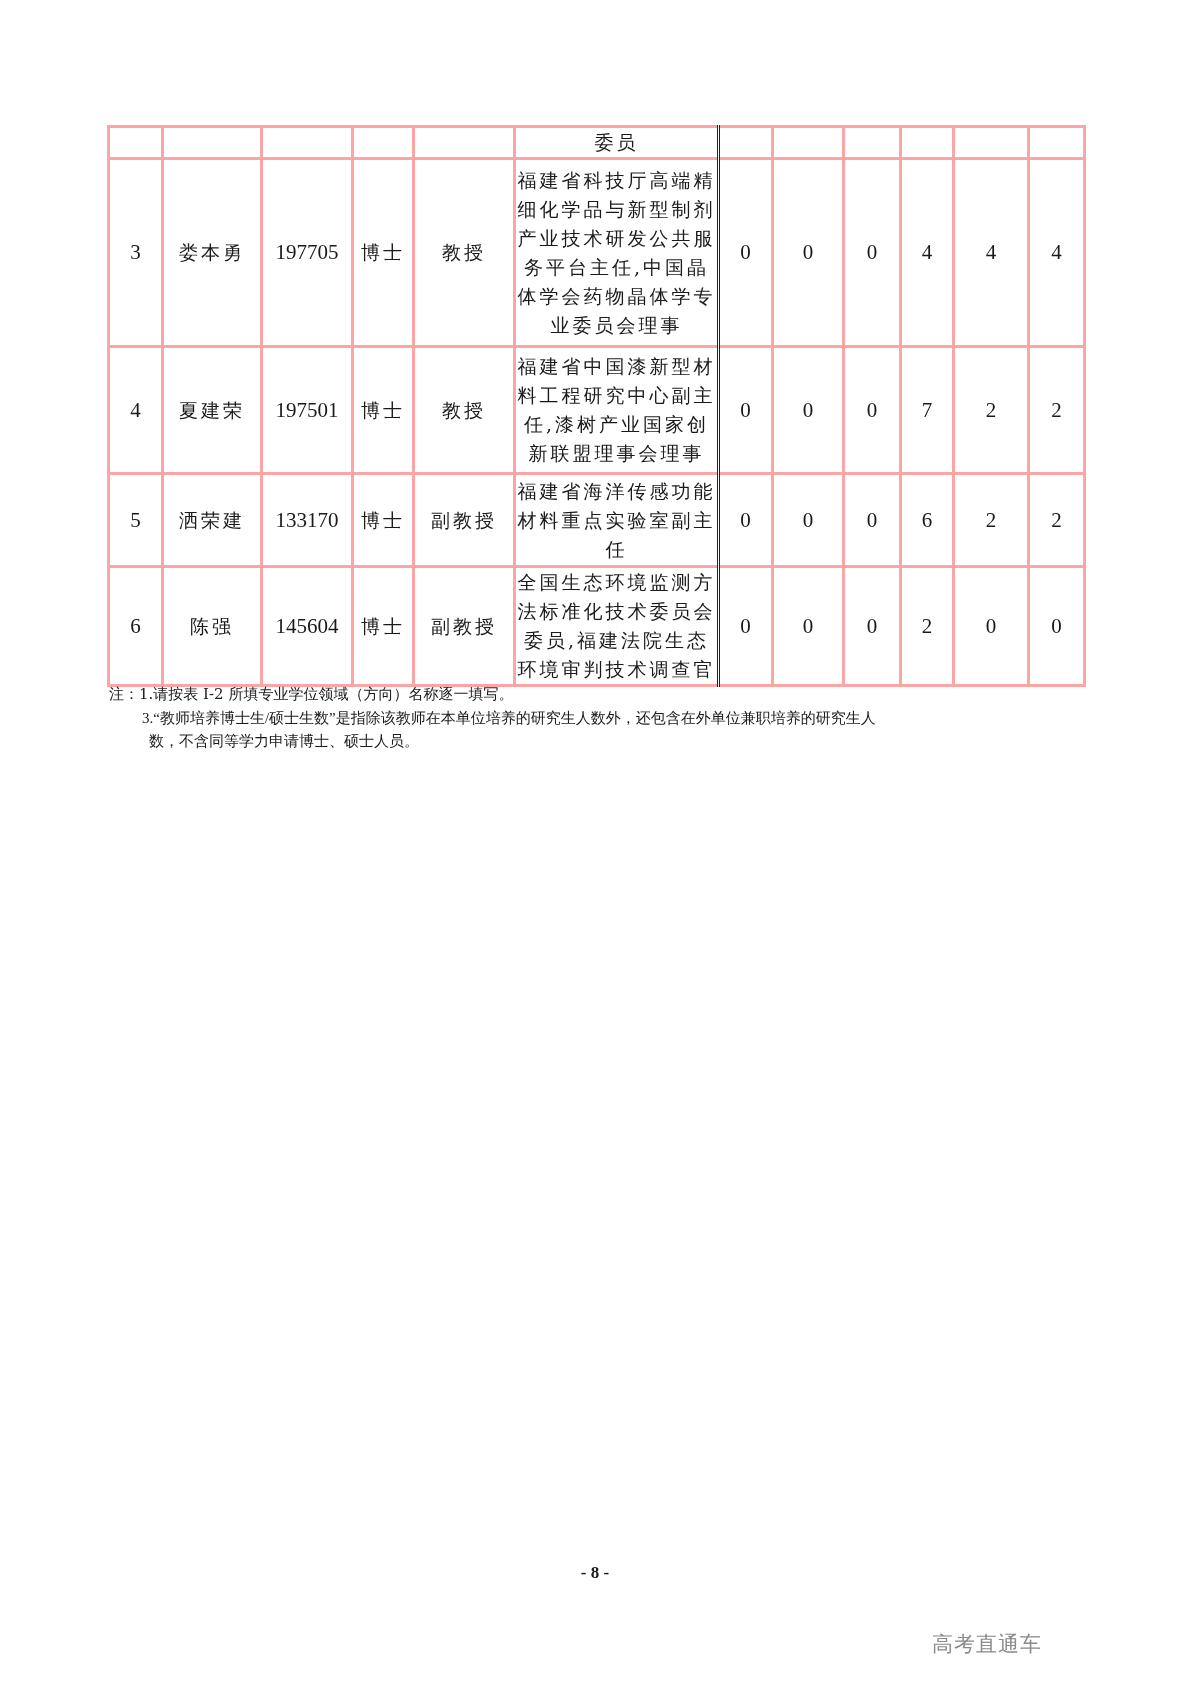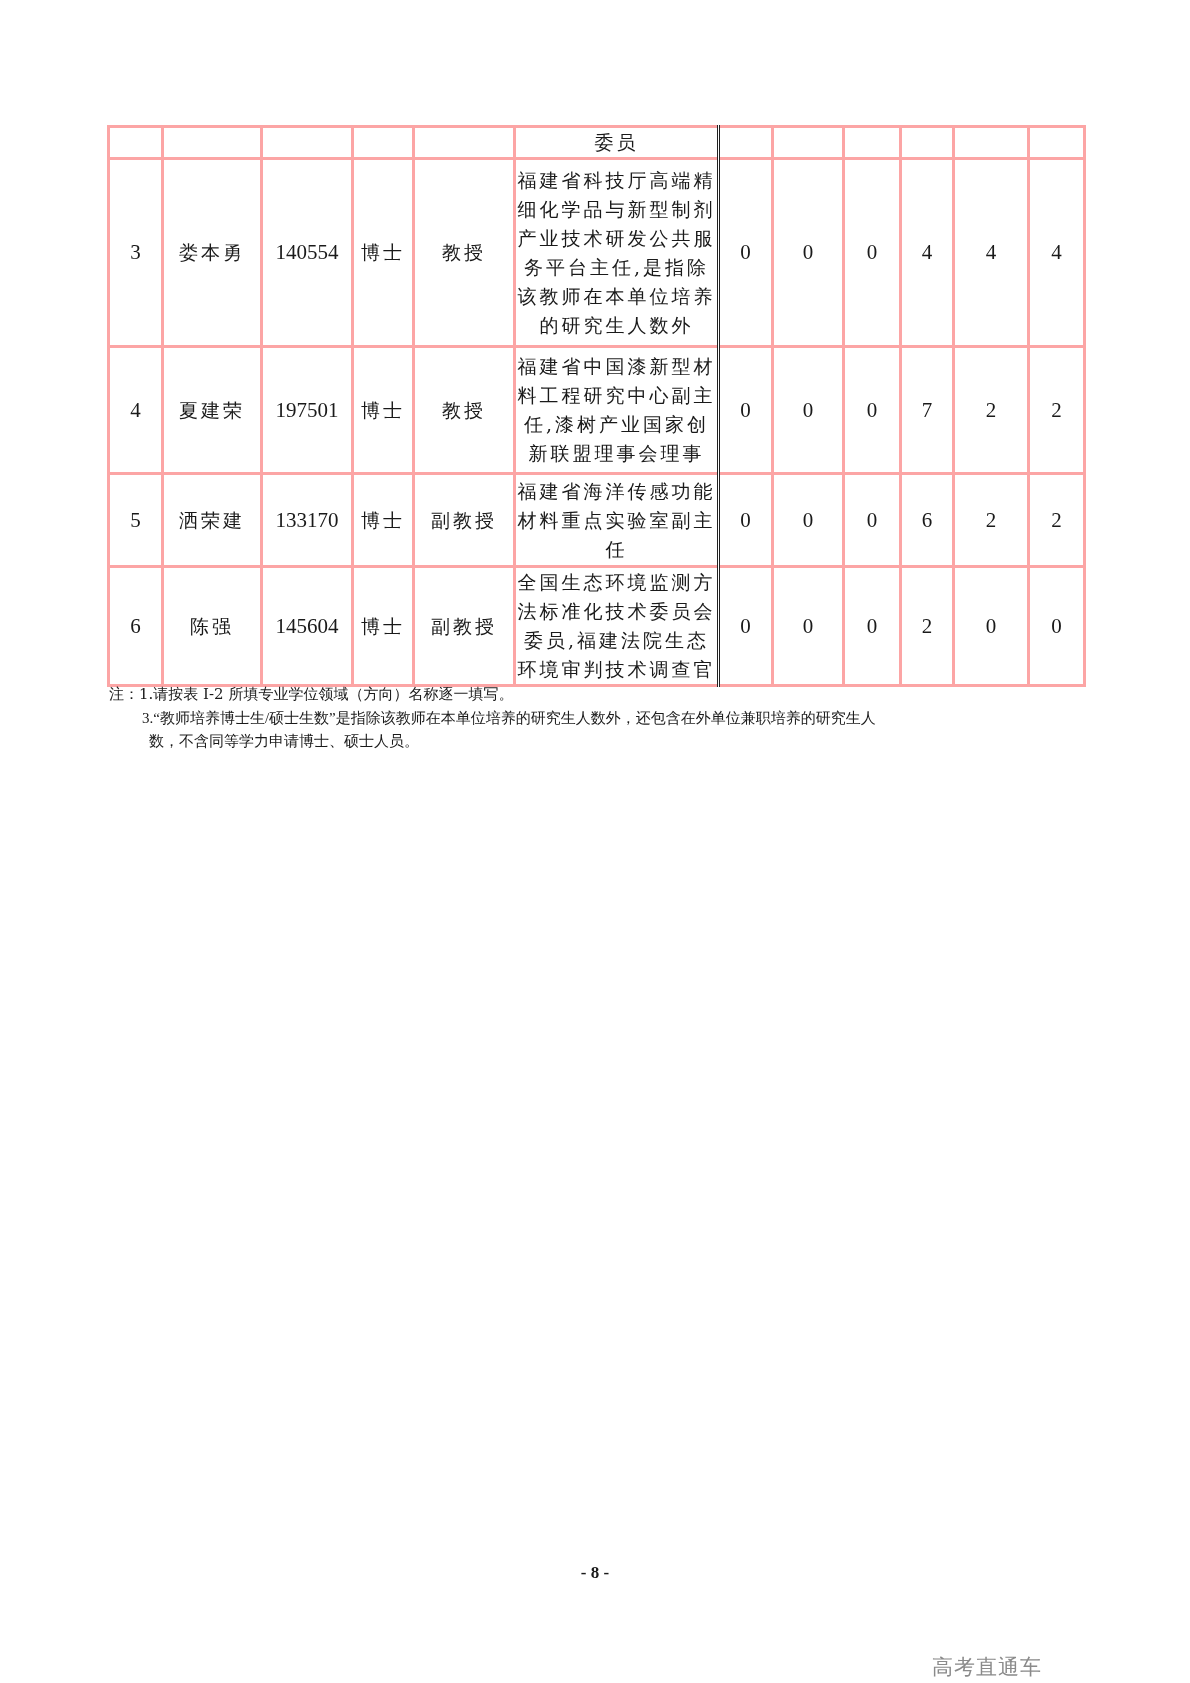--- a/index.html
+++ b/index.html
@@ -31,21 +31,20 @@
     .notes .l3 { margin-left: 33px; font-family: Liberation Serif, serif; }
     .notes .l4 { margin-left: 40px; }
     .pagenum {
       position: absolute; top: 1563px; left: 0; width: 1190px; text-align: center;
       font-family: "Liberation Serif", serif; font-size: 17px; font-weight: bold;
     }
     .watermark {
       position: absolute; left: 932px; top: 1630px;
       font-family: Liberation Sans, sans-serif; font-size: 21px; color: #8a8a8a;
       letter-spacing: 1px;
-      margin-top: 23px;
     }
   </style>
 </head>
 <body>
 
 <table class="tbl">
   <colgroup>
     <col style="width:54px">
       <col style="width:99px">
       <col style="width:91px">
@@ -70,24 +69,24 @@
     <td></td>
     <td></td>
     <td></td>
     <td></td>
     <td></td>
     <td></td>
   </tr>
   <tr style="height:188px">
     <td class="num">3</td>
     <td class="name">娄本勇</td>
-    <td class="num">140554</td>
+    <td class="num">197705</td>
     <td class="name">博士</td>
     <td class="name">教授</td>
-    <td class="duty dbl-r">福建省科技厅高端精细化学品与新型制剂产业技术研发公共服务平台主任,是指除该教师在本单位培养的研究生人数外</td>
+    <td class="duty dbl-r">福建省科技厅高端精细化学品与新型制剂产业技术研发公共服务平台主任,中国晶体学会药物晶体学专业委员会理事</td>
     <td class="num">0</td>
     <td class="num">0</td>
     <td class="num">0</td>
     <td class="num">4</td>
     <td class="num">4</td>
     <td class="num">4</td>
   </tr>
   <tr style="height:127px">
     <td class="num">4</td>
     <td class="name">夏建荣</td>

